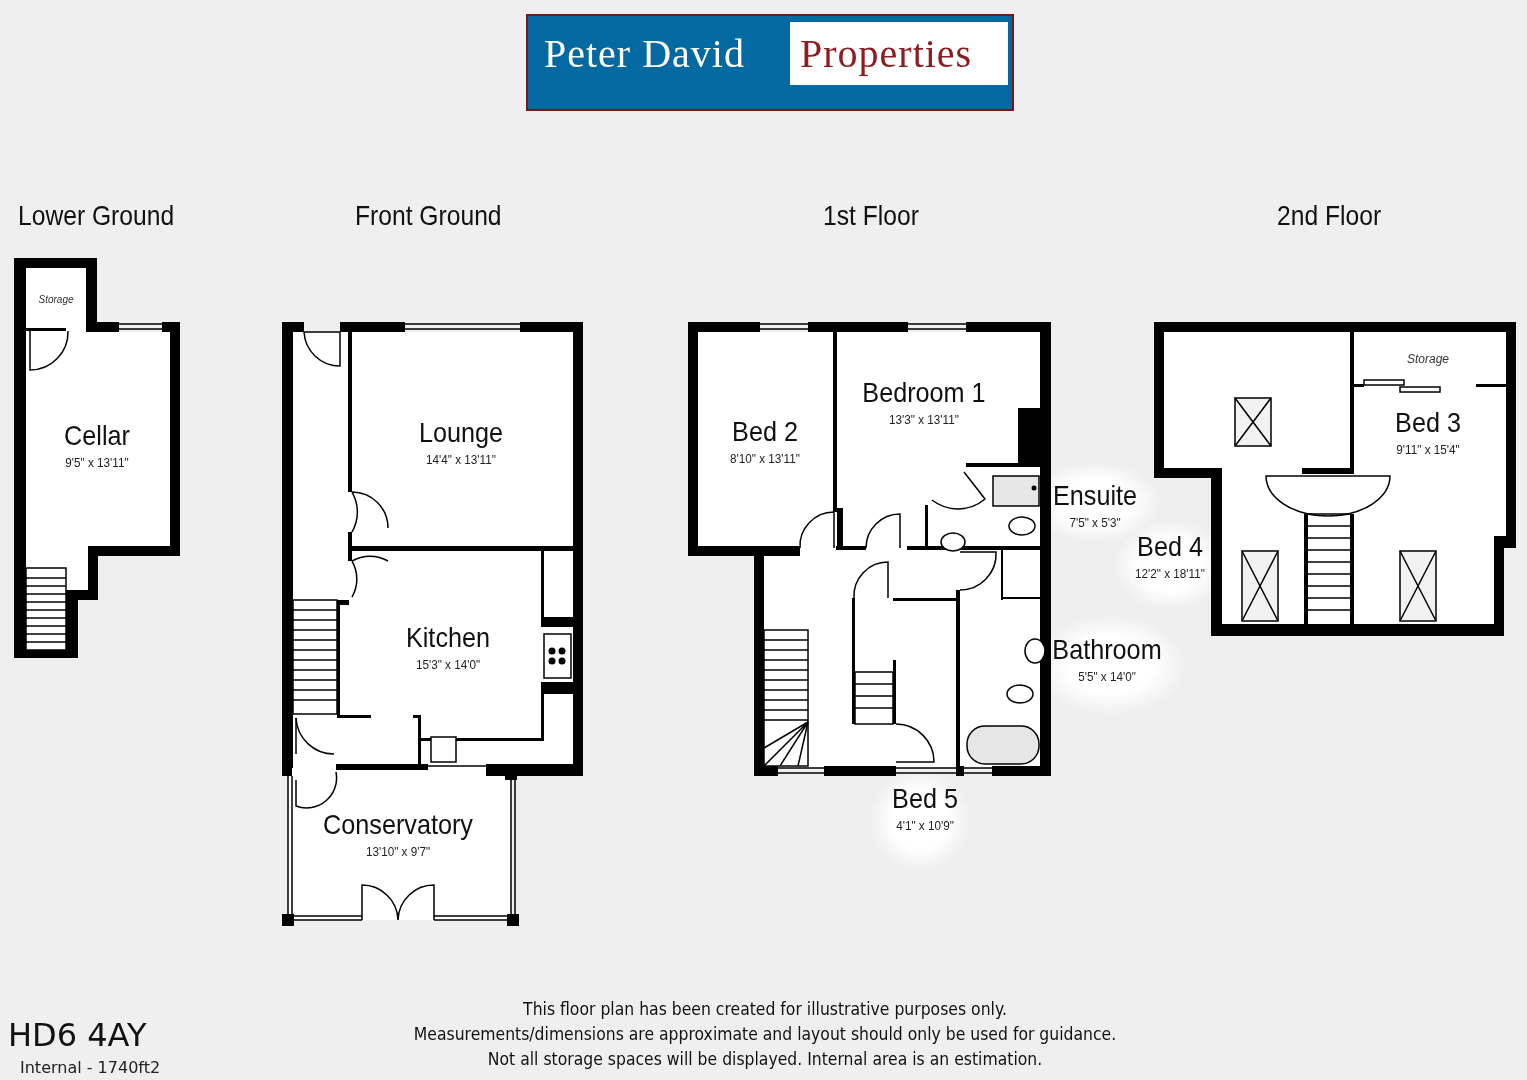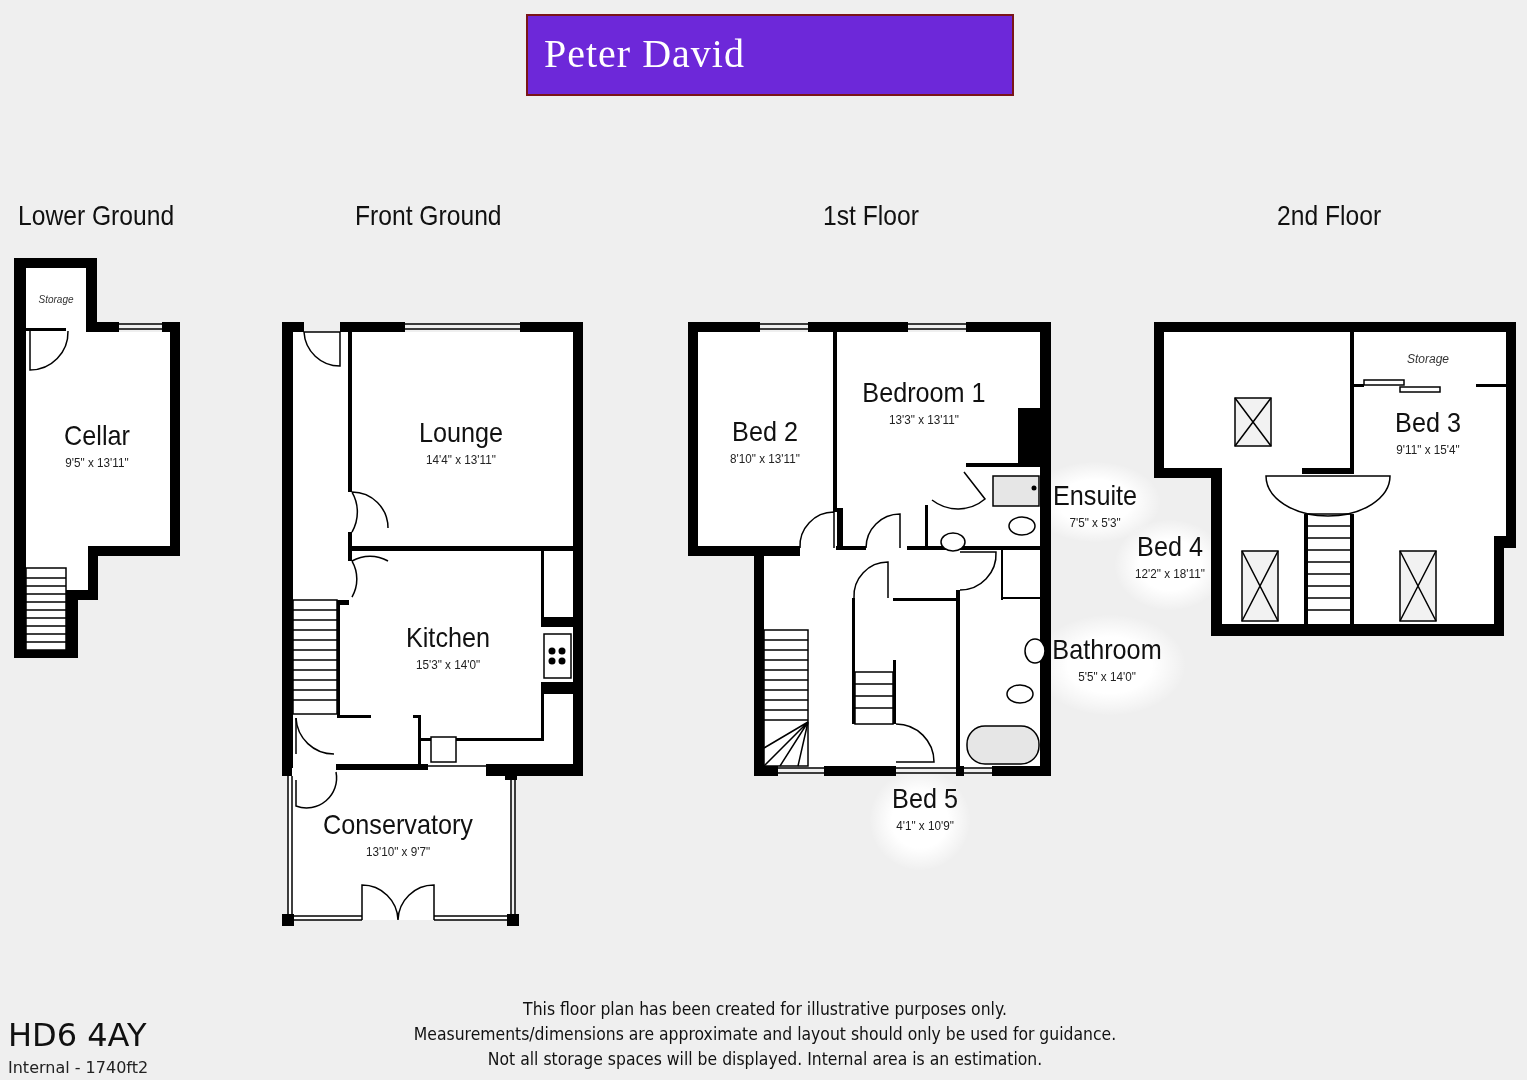--- a/index.html
+++ b/index.html
@@ -1,36 +1,39 @@
 <!DOCTYPE html>
 <html><head>
 <meta charset="utf-8">
 <style>
   html,body{margin:0;padding:0;}
   body{width:1527px;height:1080px;background:#efefef;position:relative;overflow:hidden;font-family:"Liberation Sans",sans-serif;color:#111;}
-  .logo{position:absolute;left:526px;top:14px;width:488px;height:82px;background:#6d28d9;box-sizing:border-box;border:2px solid #7a1519;}
+  .logo{position:absolute;left:526px;top:14px;width:488px;height:97px;background:#0369a1;box-sizing:border-box;border:2px solid #7a1519;}
   .logo .left{position:absolute;left:16px;top:14px;font-family:"Liberation Serif",serif;font-size:40px;color:#fff;letter-spacing:1px;}
   .logo .right{position:absolute;left:262px;top:6px;width:218px;height:63px;background:#fff;}
   .logo .right span{position:absolute;left:10px;top:8px;font-family:"Liberation Serif",serif;font-size:40px;color:#8e1d22;letter-spacing:1px;}
   .floor-label{position:absolute;top:200px;font-size:28px;transform:scaleX(0.88);transform-origin:left top;white-space:nowrap;}
   svg.plan{position:absolute;left:0;top:0;}
   .room-name{position:absolute;font-size:28px;white-space:nowrap;transform:translateX(-50%) scaleX(0.9);}
   .room-dim{position:absolute;font-size:13px;white-space:nowrap;transform:translateX(-50%) scaleX(0.9);color:#222;}
   .small-tag{position:absolute;font-size:10px;color:#333;transform:translateX(-50%);font-style:italic;}
   .postcode{position:absolute;left:8px;top:1016px;font-size:32px;font-family:"DejaVu Sans",sans-serif;}
-  .area{position:absolute;left:8px;top:1058px;font-size:16px;font-family:"DejaVu Sans",sans-serif;color:#222;}
+  .area{position:absolute;left:20px;top:1058px;font-size:16px;font-family:"DejaVu Sans",sans-serif;color:#222;}
   .disclaimer{position:absolute;left:380px;top:997px;width:770px;text-align:center;font-size:17px;line-height:25px;font-family:"DejaVu Sans",sans-serif;transform:scaleX(0.92);transform-origin:center top;}
   .disclaimer div{white-space:nowrap;}
   .glow{position:absolute;border-radius:50%;background:radial-gradient(ellipse at center,#fff 40%,rgba(255,255,255,0) 72%);}
 </style>
 </head>
 <body>
 
 <div class="logo">
   <div class="left">Peter David</div>
+  <div class="right">
+    <span>Properties</span>
+  </div>
 </div>
 
 <div class="floor-label" style="left:18px">Lower Ground</div>
 <div class="floor-label" style="left:355px">Front Ground</div>
 <div class="floor-label" style="left:823px">1st Floor</div>
 <div class="floor-label" style="left:1277px">2nd Floor</div>
 
 <div class="glow" style="left:1030px;top:462px;width:130px;height:80px"></div>
 <div class="glow" style="left:1115px;top:520px;width:110px;height:90px"></div>
 <div class="glow" style="left:1035px;top:615px;width:150px;height:100px"></div>

